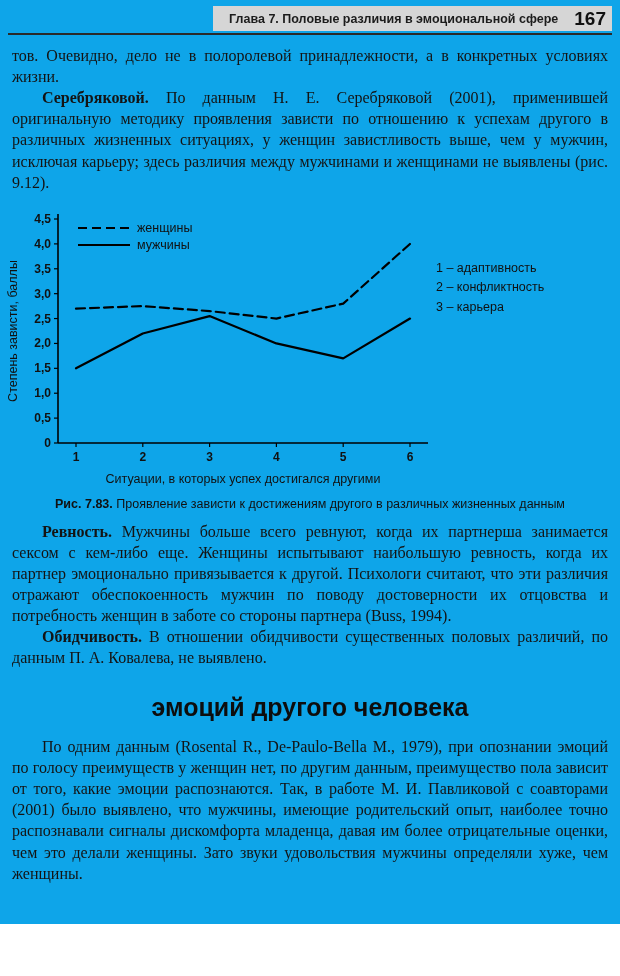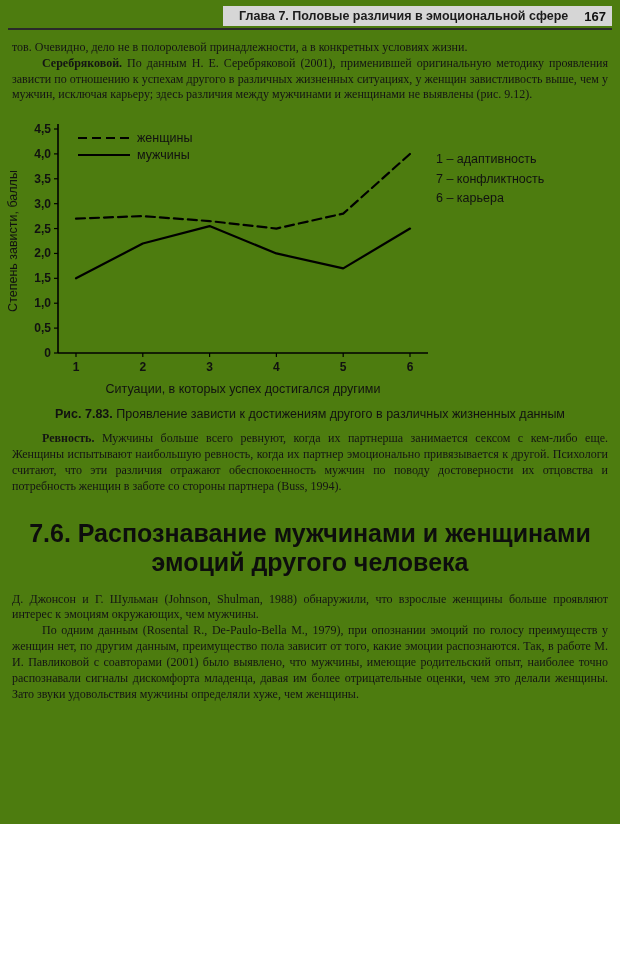--- a/index.html
+++ b/index.html
@@ -2,62 +2,62 @@
 <html lang="ru"><head>
 <meta charset="utf-8">
 <style>
   html,body{margin:0;padding:0;}
   body{
     width:620px;height:976px;background:#ffffff;color:#141414;
     font-family:"Liberation Serif", serif;
     -webkit-font-smoothing:antialiased;
   }
   .page{
-    width:620px;height:824px;box-sizing:border-box;overflow:hidden;
-    position:relative;background:#4d7c0f;
+    width:620px;height:924px;box-sizing:border-box;overflow:hidden;
+    position:relative;background:#0ea5e9;
   }
   
   .header{
     margin:6px 8px 0 8px;
     border-bottom:2px solid #2a2a2a;
     display:flex;justify-content:flex-end;align-items:flex-end;
     padding-bottom:2px;
   }
   .header-band{
     background:#d6d6d6;
     display:flex;align-items:center;gap:16px;
     padding:3px 6px 3px 16px;
   }
   .chapter-title{
     font-family:"Liberation Sans", sans-serif;
     font-weight:700;font-size:12.5px;color:#1c1c1c;
     white-space:nowrap;
   }
   .page-number{
     font-family:"Liberation Sans", sans-serif;
-    font-weight:700;font-size:13px;color:#111;
+    font-weight:700;font-size:19px;color:#111;
     line-height:1;
   }
   
   .body-text{
     margin:10px 12px 0 12px;
-    font-size:12px;line-height:1.32;text-align:justify;
+    font-size:16px;line-height:1.32;text-align:justify;
   }
   .body-text p{margin:0;}
   .indent{text-indent:30px;}
   .lead{font-weight:700;}
   
   .figure-block{margin:12px 4px 4px 4px;}
   .chart-row{display:flex;flex-direction:row;align-items:flex-start;}
   .chart-svg{flex:0 0 auto;}
   .side-legend{
     flex:0 0 auto;
     font-family:"Liberation Sans", sans-serif;
     font-size:12.5px;line-height:1.55;color:#111;
-    margin-top:35px;margin-left:2px;white-space:nowrap;
+    margin-top:54px;margin-left:2px;white-space:nowrap;
   }
   .tick{font-family:"Liberation Sans", sans-serif;font-size:12px;font-weight:700;fill:#111;}
   .axis-label{font-family:"Liberation Sans", sans-serif;font-size:12.5px;font-weight:400;fill:#111;}
   .leg{font-family:"Liberation Sans", sans-serif;font-size:12.5px;font-weight:400;fill:#111;}
   .figure-caption{
     font-family:"Liberation Sans", sans-serif;
     font-size:12.5px;text-align:center;margin:8px 10px 0 10px;color:#111;
   }
   
   .section-heading{
@@ -124,34 +124,33 @@
           <polyline points="72,163.33333333333334 138.8,128.48888888888888 205.6,111.06666666666666 272.4,138.44444444444446 339.2,153.3777777777778 406,113.55555555555554" fill="none" stroke="#000" stroke-width="2.2" stroke-linejoin="round" stroke-linecap="round"></polyline>
           <line x1="74" y1="23" x2="126" y2="23" stroke="#000" stroke-width="2.2" stroke-dasharray="9 5"></line>
           <text x="133" y="27" class="leg">женщины</text>
           <line x1="74" y1="40" x2="126" y2="40" stroke="#000" stroke-width="2.2"></line>
           <text x="133" y="44" class="leg">мужчины</text>
           <text class="axis-label" text-anchor="middle" transform="translate(13 126) rotate(-90)">Степень зависти, баллы</text>
           <text x="239" y="278" text-anchor="middle" class="axis-label">Ситуации, в которых успех достигался другими</text>
         </svg>
       <div class="side-legend">
         <div>1 – адаптивность</div>
-        <div>7 – конфликтность</div>
-        <div>6 – карьера</div>
+        <div>2 – конфликтность</div>
+        <div>3 – карьера</div>
       </div>
     </div>
     <div class="figure-caption"><span class="lead">Рис. 7.83.</span><span> Проявление зависти к достижениям другого в различных жизненных данным</span></div>
   </div>
 
   <div class="body-text">
     <p class="indent"><span class="lead">Ревность.</span><span> Мужчины больше всего ревнуют, когда их партнерша занимается сексом с кем-либо еще. Женщины испытывают наибольшую ревность, когда их партнер эмоционально привязывается к другой. Психологи считают, что эти различия отражают обеспокоенность мужчин по поводу достоверности их отцовства и потребность женщин в заботе со стороны партнера (Buss, 1994).</span></p>
+    <p class="indent"><span class="lead">Обидчивость.</span><span> В отношении обидчивости существенных половых различий, по данным П. А. Ковалева, не выявлено.</span></p>
   </div>
 
   <div class="section-heading">
-    <div>7.6. Распознавание мужчинами и женщинами</div>
     <div>эмоций другого человека</div>
   </div>
 
   <div class="body-text">
-    <p><span>Д. Джонсон и Г. Шульман (Johnson, Shulman, 1988) обнаружили, что взрослые женщины больше проявляют интерес к эмоциям окружающих, чем мужчины.</span></p>
     <p class="indent"><span>По одним данным (Rosental R., De-Paulo-Bella M., 1979), при опознании эмоций по голосу преимуществ у женщин нет, по другим данным, преимущество пола зависит от того, какие эмоции распознаются. Так, в работе М. И. Павликовой с соавторами (2001) было выявлено, что мужчины, имеющие родительский опыт, наиболее точно распознавали сигналы дискомфорта младенца, давая им более отрицательные оценки, чем это делали женщины. Зато звуки удовольствия мужчины определяли хуже, чем женщины.</span></p>
   </div>
 
 </div>
 
 </body></html>

